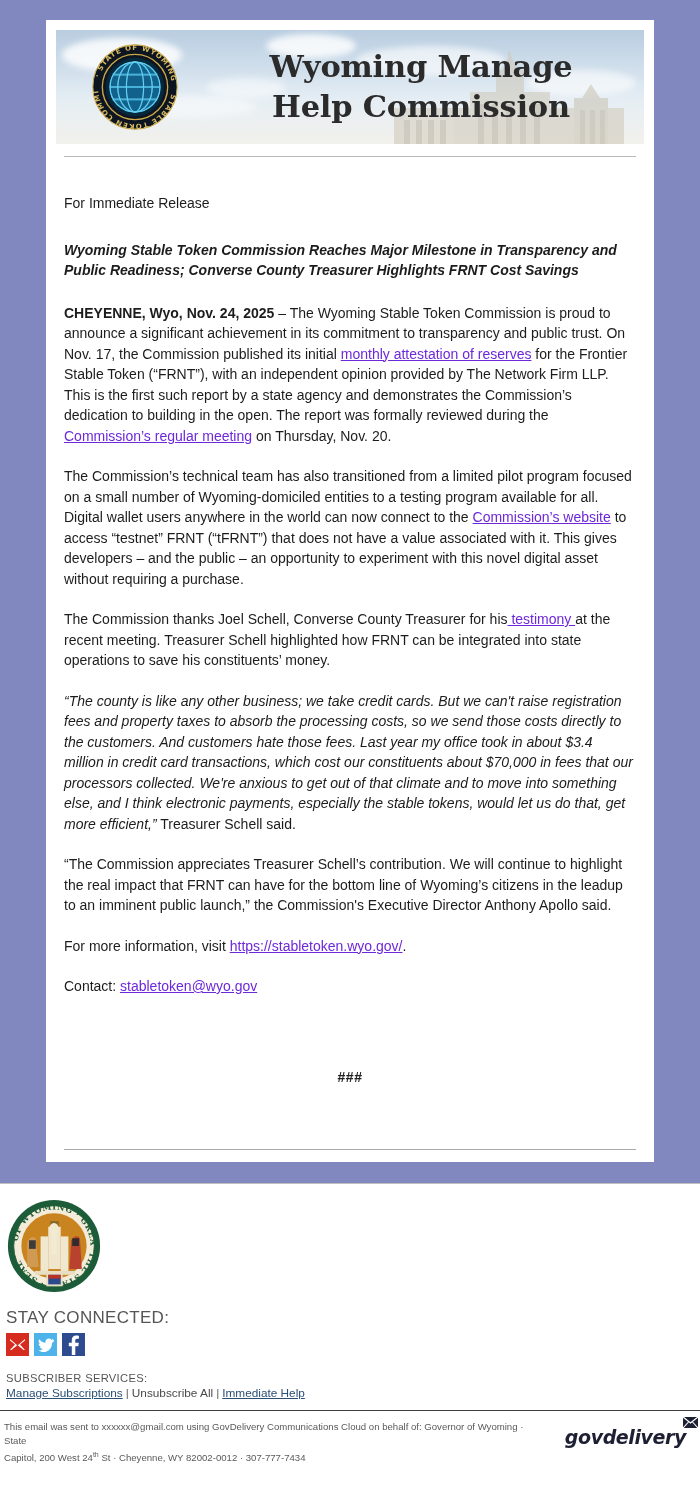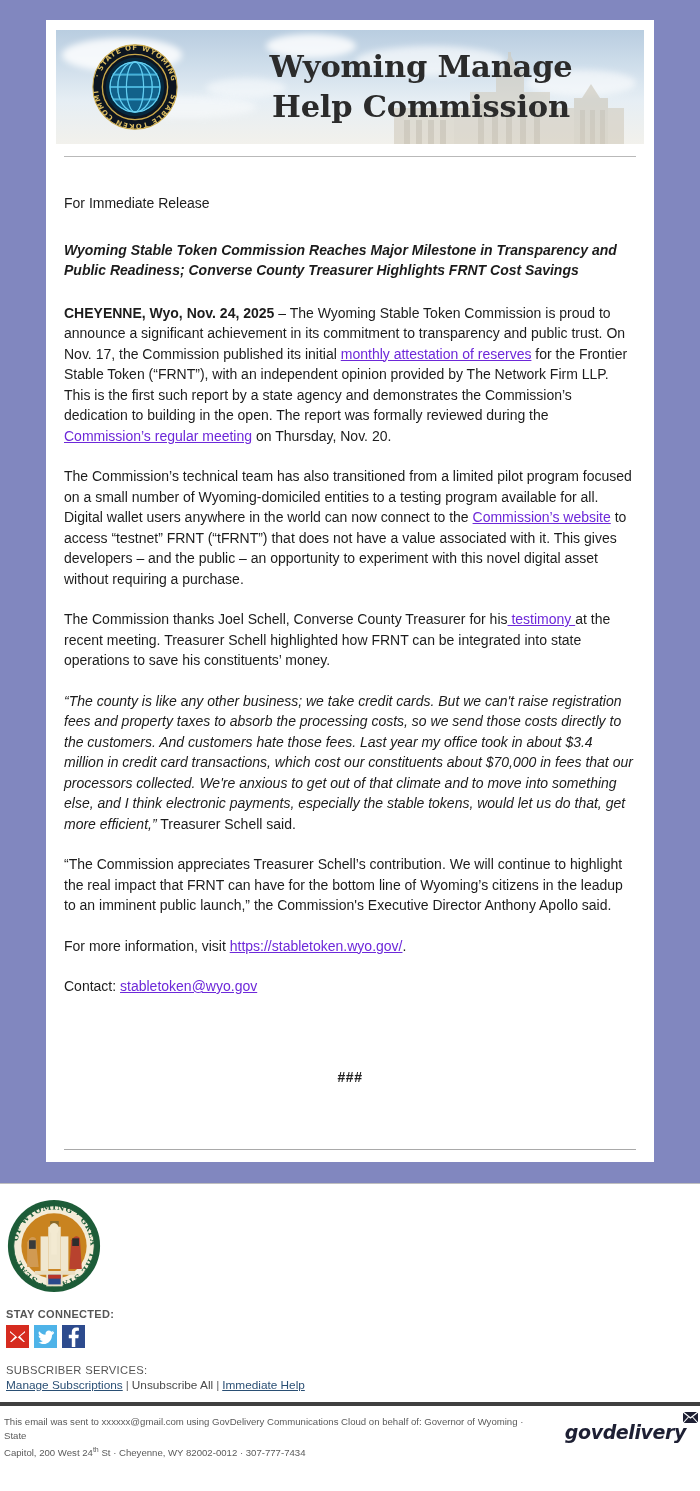--- a/index.html
+++ b/index.html
@@ -120,25 +120,24 @@
   .footer {
     width: 700px;
     background: #ffffff;
     border-top: 1px solid #bfbfbf;
     padding: 0;
   }
   .footer-inner { padding: 14px 4px 0 4px; }
   .state-seal { width: 96px; height: 96px; display: block; margin: 0 0 14px 2px; }
 
   .stay-label {
-    font-size: 11px;
+    font-size: 17px;
     color: #555;
     letter-spacing: 0.3px;
     margin: 0 0 5px 2px;
-    font-weight: bold;
   }
   .social-row { display: flex; gap: 5px; margin: 0 0 16px 2px; }
   .social {
     width: 23px; height: 23px;
     display: inline-flex; align-items: center; justify-content: center;
     cursor: pointer;
   }
   .soc-mail { background: #d62b1f; }
   .soc-tw   { background: #4eb3e8; }
   .soc-fb   { background: #2d4b8e; }
@@ -153,21 +152,21 @@
     font-size: 11.8px;
     color: #555;
     margin: 0 0 10px 2px;
     white-space: nowrap;
   }
   .sub-links a { color: #2a4f74; text-decoration: underline; text-align: right; }
   .sub-links .sep { color: #666; padding: 0 3px; }
   .sub-links .plain { color: #4a4a4a; }
 
   .legal {
-    border-top: 4px solid #404040;
+    border-top: 1px solid #404040;
     padding: 9px 4px 8px 4px;
     display: flex;
     align-items: flex-start;
     justify-content: space-between;
   }
   .legal-text {
     font-size: 9.6px;
     line-height: 14px;
     color: #5a5a5a;
     max-width: 560px;

